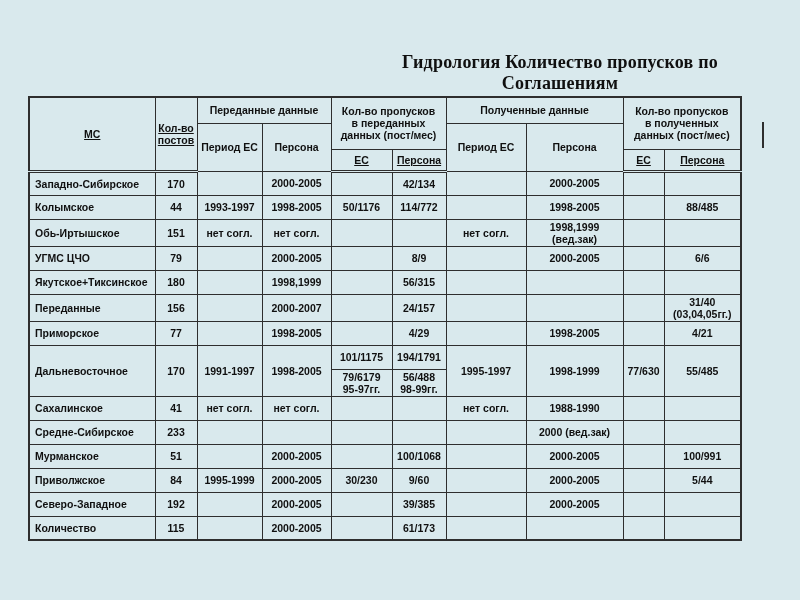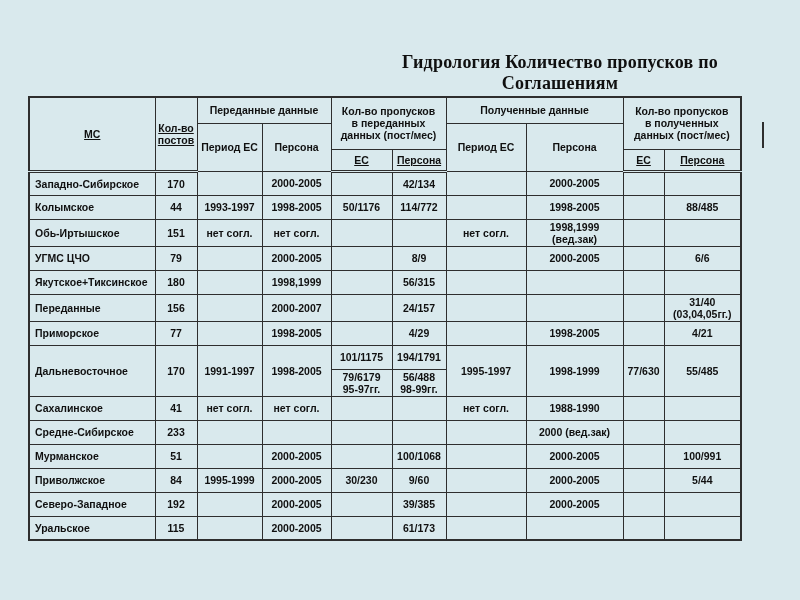--- a/index.html
+++ b/index.html
@@ -262,21 +262,21 @@
         <td></td>
         <td>2000-2005</td>
         <td></td>
         <td>39/385</td>
         <td></td>
         <td>2000-2005</td>
         <td></td>
         <td></td>
       </tr>
       <tr>
-        <td class="name">Уральское</td>
+        <td class="name">Количество</td>
         <td>115</td>
         <td></td>
         <td>2000-2005</td>
         <td></td>
         <td>61/173</td>
         <td></td>
         <td></td>
         <td></td>
         <td></td>
       </tr>

